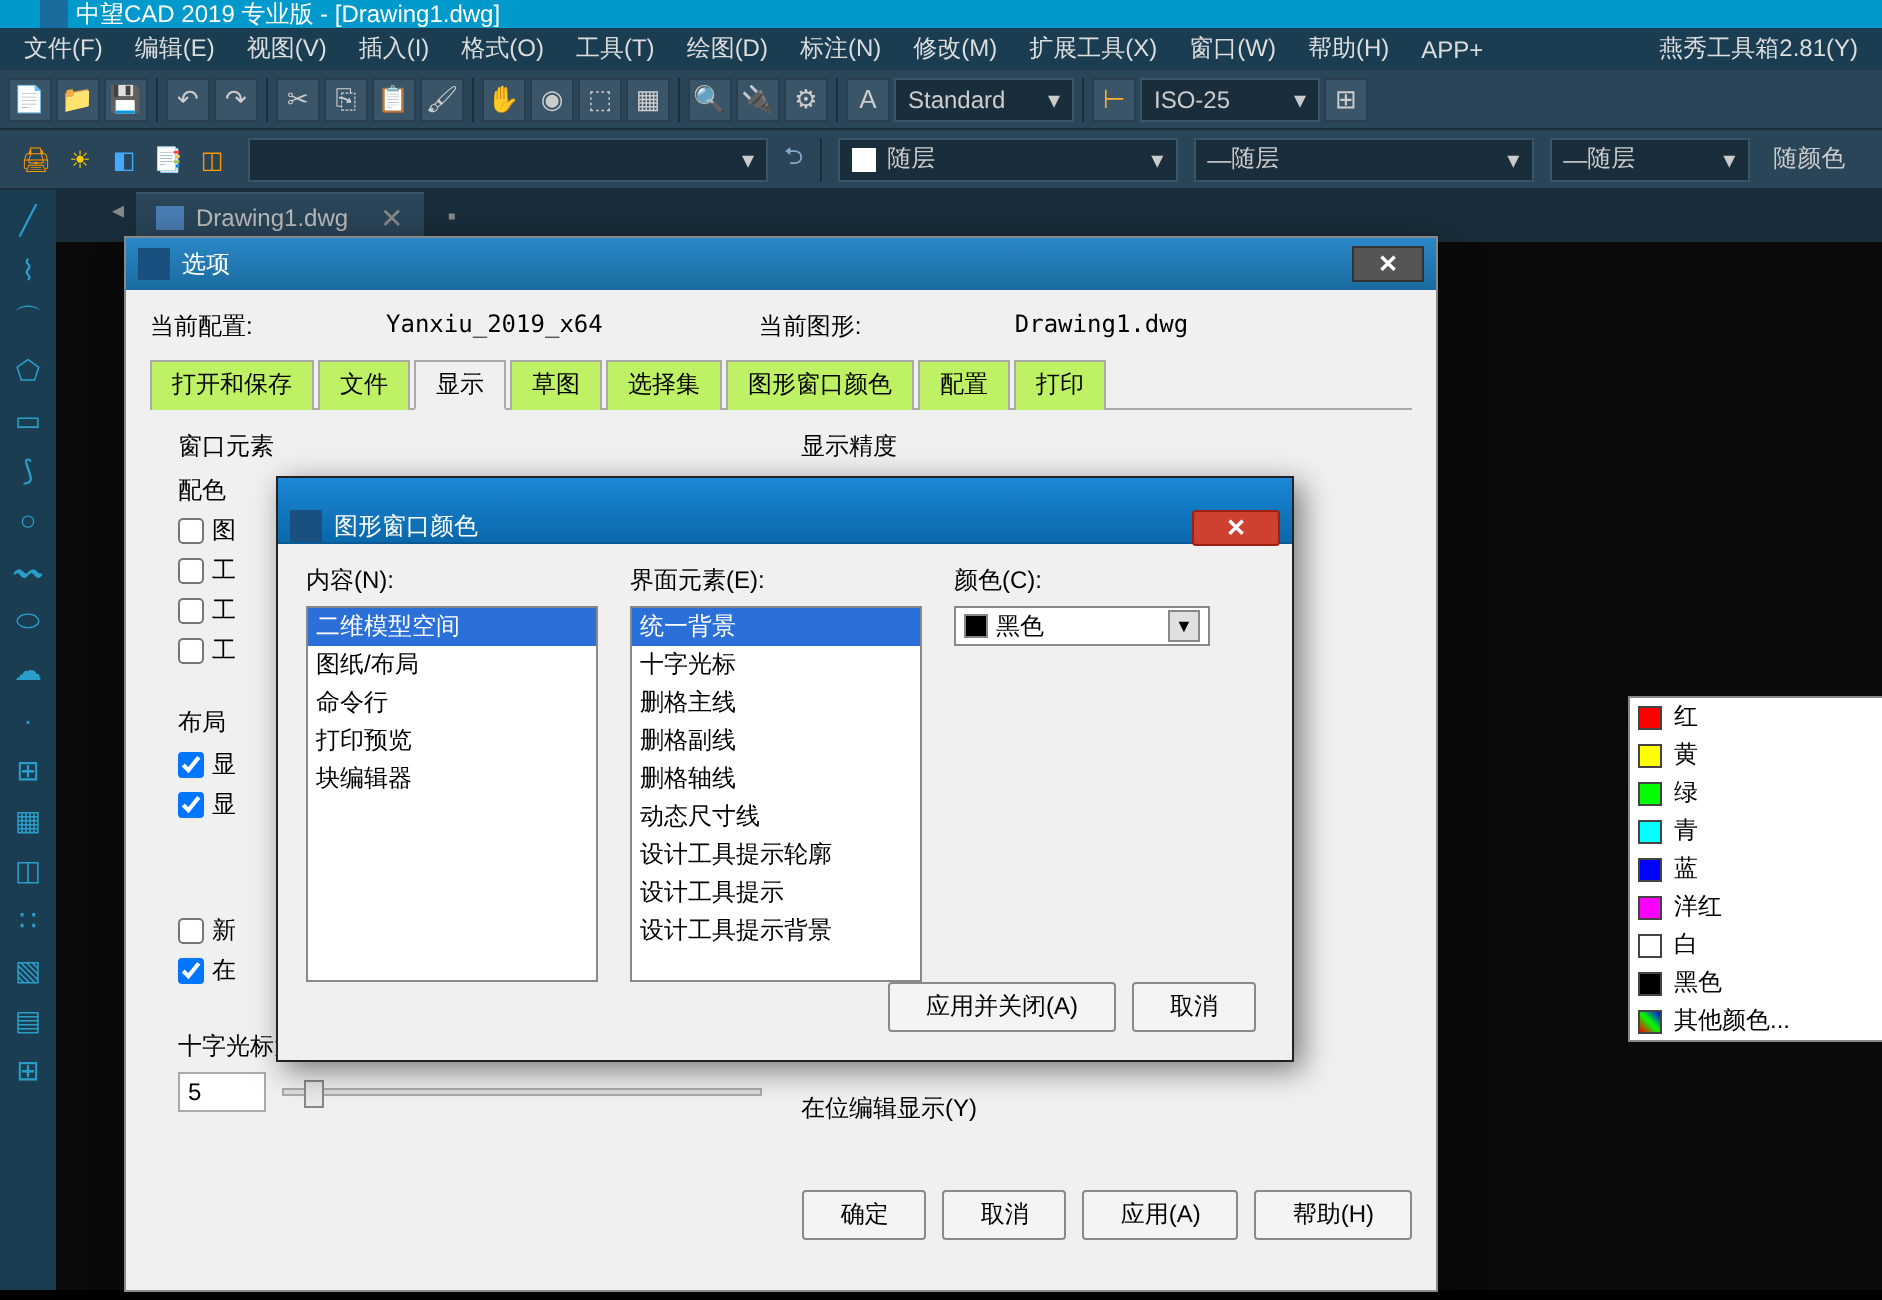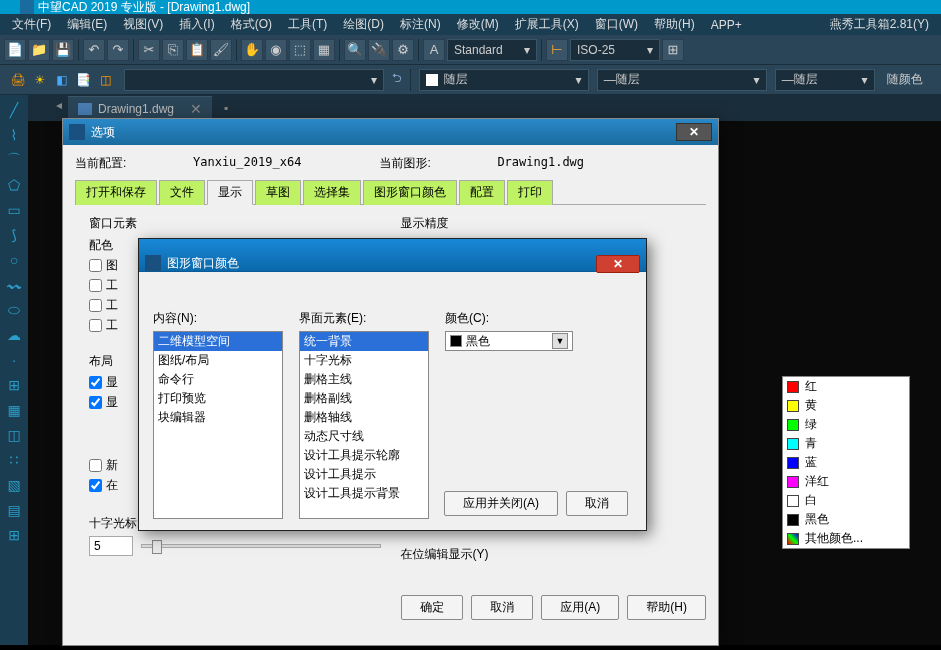--- a/index.html
+++ b/index.html
@@ -61,23 +61,23 @@
 .slider-row .track { flex: 1; height: 4px; background: #ddd; border: 1px solid #aaa; position: relative; min-width: 180px;}
 .slider-row .thumb { position: absolute; left: 10px; top: -5px; width: 10px; height: 14px; background: #e8e8e8; border: 1px solid #888; }
 .btn-row { display: flex; justify-content: flex-end; gap: 8px; padding: 8px 12px; }
 .winbtn { padding: 3px 18px; border: 1px solid #8a8a8a; background: #f4f4f4; font-size: 12px; cursor: pointer; border-radius: 2px; }
 
 
 .dialog-color { position: absolute; left: 138px; top: 238px; width: 509px; height: 293px; background: #f0f0f0; border: 1px solid #222; box-shadow: 4px 4px 14px rgba(0,0,0,0.5); z-index: 10; }
 .dlg2-titlebar { height: 28px; background: linear-gradient(#1a88d8, #0a68aa); display: flex; align-items: flex-start; color: #fff; padding: 16px 6px; border-bottom: 1px solid #0a5a98; }
 .dlg2-titlebar .close-btn { margin-left: auto; width: 44px; height: 18px; background: #d04030; border: 1px solid #a02010; color: #fff; display: flex; align-items: center; justify-content: center; font-weight: bold; cursor: pointer; border-radius: 2px; }
 .dlg2-body { padding: 10px 14px; display: flex; gap: 16px; }
-.listcol { display: flex; flex-direction: column; margin-top: 28px; }
+.listcol { display: flex; flex-direction: column; }
 .listlabel { font-size: 12px; margin-bottom: 4px; }
-.listbox { width: 130px; height: 188px; background: #fff; border: 1px solid #888; overflow: hidden; font-size: 12px; }
+.listbox { width: 146px; height: 188px; background: #fff; border: 1px solid #888; overflow: hidden; font-size: 12px; }
 .listbox .item { padding: 1px 4px; white-space: nowrap; cursor: pointer; }
 .listbox .item.selected { background: #2a70d8; color: #fff; }
 .color-select { width: 128px; height: 20px; border: 1px solid #888; background: #fff; display: flex; align-items: center; padding: 0 4px; font-size: 12px; }
 .color-select .swatch { width: 12px; height: 12px; background: #000; margin-right: 4px; border: 1px solid #888;}
 .color-select .arrow { margin-left: auto; width: 16px; height: 16px; background: #e0e0e0; border: 1px solid #888; display: flex; align-items: center; justify-content: center; font-size: 9px;}
 .color-popup { width: 128px; background: #fff; border: 1px solid #888; position: absolute; left: 337px; top: 66px; font-size: 12px; }
 .color-popup .row { display: flex; align-items: center; padding: 1px 4px; cursor: pointer; }
 .color-popup .swatch { width: 12px; height: 12px; margin-right: 6px; border: 1px solid #444; }
 </style>
 </head>
@@ -211,21 +211,21 @@
     <div class="icon"></div>
     <span>选项</span>
     <div class="close-btn">✕</div>
   </div>
   <div class="dlg-body">
     <div class="config-row">
       <div style="display:flex;gap:28px;">
           <span class="label">当前配置:</span>
       <span class="val">Yanxiu_2019_x64</span>
         </div>
-      <div style="display:flex;gap:28px;margin-left:30px;">
+      <div style="display:flex;gap:38px;margin-left:30px;">
           <span class="label">当前图形:</span>
       <span class="val">Drawing1.dwg</span>
         </div>
     </div>
     <div class="tabs-row">
       <div class="tab">打开和保存</div>
       <div class="tab">文件</div>
       <div class="tab active">显示</div>
       <div class="tab">草图</div>
       <div class="tab">选择集</div>

